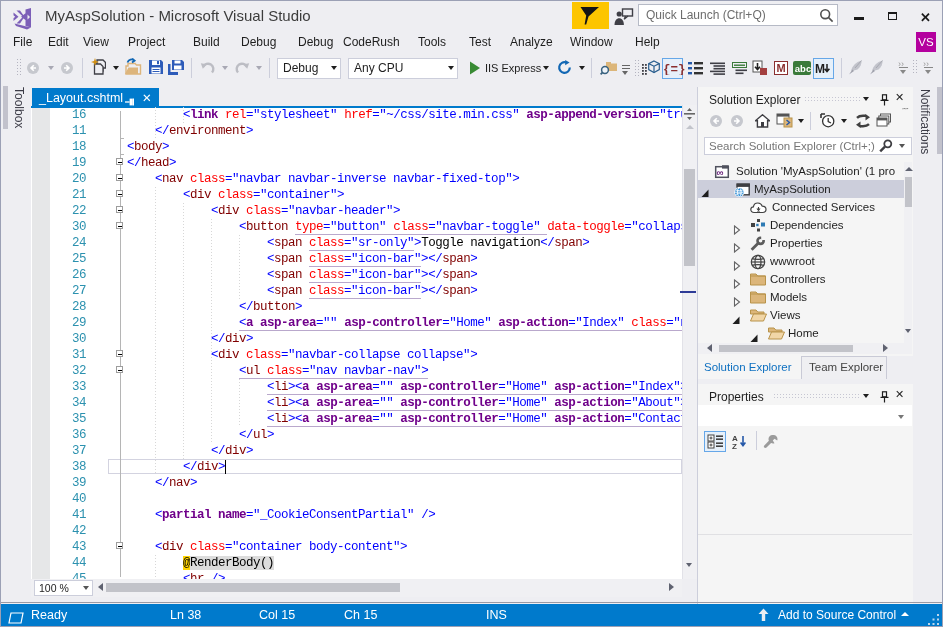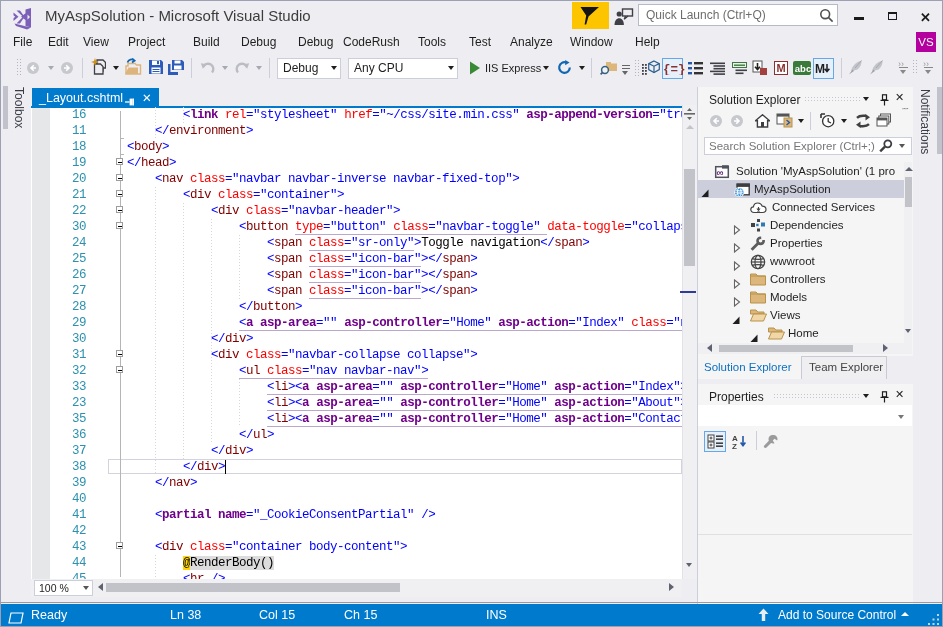--- a/index.html
+++ b/index.html
@@ -278,21 +278,21 @@
 <div class="cl">24</div>
 <div class="cl">25</div>
 <div class="cl">26</div>
 <div class="cl">27</div>
 <div class="cl">28</div>
 <div class="cl">29</div>
 <div class="cl">30</div>
 <div class="cl">31</div>
 <div class="cl">32</div>
 <div class="cl">33</div>
-<div class="cl">23</div>
+<div class="cl">34</div>
 <div class="cl">35</div>
 <div class="cl">36</div>
 <div class="cl">37</div>
 <div class="cl">38</div>
 <div class="cl">39</div>
 <div class="cl">40</div>
 <div class="cl">41</div>
 <div class="cl">42</div>
 <div class="cl">43</div>
 <div class="cl">44</div>

